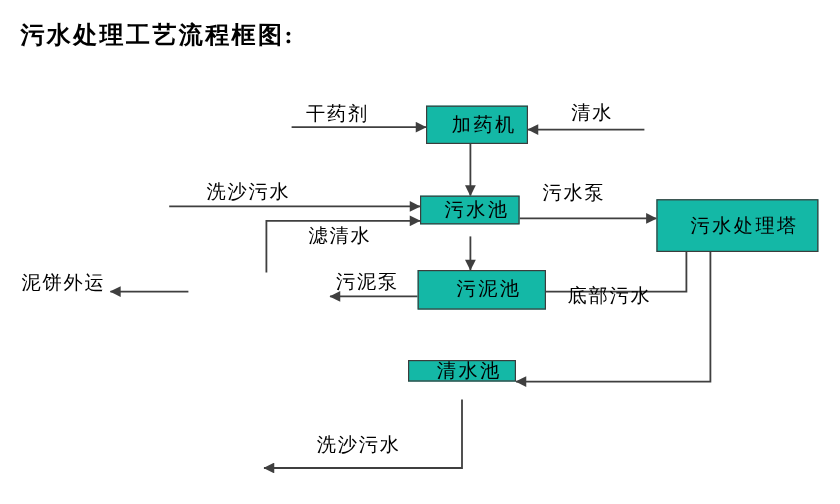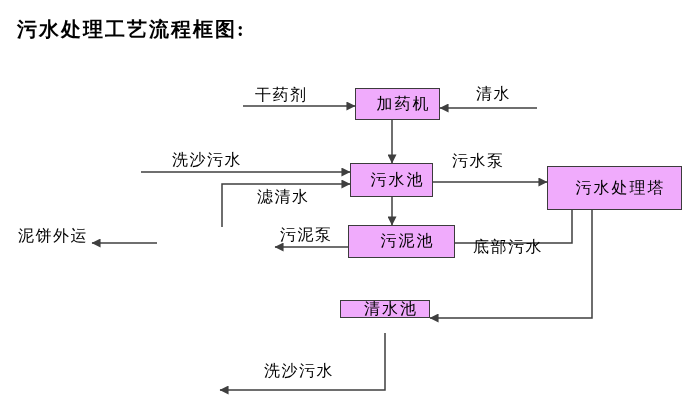--- a/index.html
+++ b/index.html
@@ -34,21 +34,21 @@
   }
   .arrows-layer path {
     fill: none;
     stroke: #3f3f3f;
     stroke-width: 1.5;
   }
   .node {
     position: absolute;
     box-sizing: border-box;
     border: 1.6px solid #3c3c3c;
-    background: #f0abfc;
+    background: #14b8a6;
     display: flex;
     align-items: center;
     justify-content: center;
     font-size: 16px;
     letter-spacing: 2px;
     white-space: nowrap;
     padding-left: 12px;
   }
   .flow-label {
     position: absolute;
@@ -79,21 +79,21 @@
     <path d="M392 197 V225" marker-end="url(#arw)"></path>
     <path d="M572 197 V243 H433" marker-end="url(#arw)"></path>
     <path d="M348 247 H275" marker-end="url(#arw)"></path>
     <path d="M157 243 H92" marker-end="url(#arw)"></path>
     <path d="M592 197 V318 H430" marker-end="url(#arw)"></path>
     <path d="M385 333 V390 H220" marker-end="url(#arw)"></path>
   </svg>
 
   <div class="node" style="left:355px; top:88px; width:85px; height:32px;">加药机</div>
 
-  <div class="node" style="left:350px; top:163px; width:83px; height:34px;">污水池</div>
+  <div class="node" style="left:350px; top:163px; width:83px; height:24px;">污水池</div>
 
   <div class="node" style="left:547px; top:166px; width:135px; height:44px;">污水处理塔</div>
 
   <div class="node" style="left:348px; top:225px; width:107px; height:33px;">污泥池</div>
 
 
   <div class="node" style="left:340px; top:300px; width:90px; height:18px;">清水池</div>
 
   <div class="flow-label" style="left:255px; top:85px;">干药剂</div>
 

